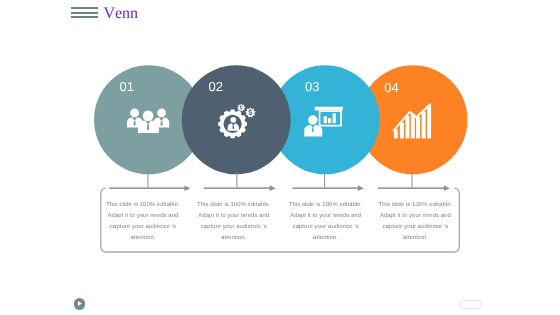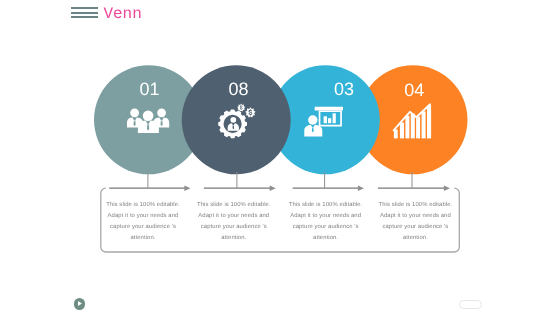--- a/index.html
+++ b/index.html
@@ -8,29 +8,29 @@
        font-family:"Liberation Sans",sans-serif;-webkit-font-smoothing:antialiased;text-rendering:geometricPrecision;font-kerning:none;}
   .slide{position:relative;width:560px;height:315px;background:#fff;}
 
   
   .hdr{position:absolute;left:71px;top:5.9px;display:flex;align-items:center;}
   .burger{width:27px;height:14px;position:relative;}
   .burger i{position:absolute;left:0;width:27px;height:2.2px;background:#6d8484;border-radius:0;}
   .burger i:nth-child(1){top:1.0px;}
   .burger i:nth-child(2){top:5.9px;}
   .burger i:nth-child(3){top:10.4px;}
-  .title{position:absolute;left:103.4px;top:5.9px;font-family:Liberation Mono, monospace;font-size:16px;color:#ec4899;
+  .title{position:absolute;left:103.4px;top:5.9px;font-family:Liberation Serif, serif;font-size:16px;color:#6d28d9;
          line-height:16px;letter-spacing:0;}
 
   
   .circles{position:absolute;left:0;top:0;width:560px;height:315px;}
 
   .ico{position:absolute;}
   .num{position:absolute;color:#fff;font-family:"Liberation Sans",sans-serif;
-       font-size:18px;line-height:1;text-align:center;width:60px;}
+       font-size:13px;line-height:1;width:60px;}
 
   
   .txt{position:absolute;width:78px;text-align:center;color:#808285;
        font-size:5.9px;letter-spacing:.08px;line-height:11px;
        font-family:"Liberation Sans",sans-serif;}
 
   
   .lines{position:absolute;left:0;top:0;width:560px;height:315px;}
 
   
@@ -120,33 +120,33 @@
       <path d="M0.0 -50.0 L12.3 -33.8 L32.1 -38.3 L31.2 -18.0 L49.2 -8.7 L35.5 6.3 L43.3 25.0 L23.1 27.6 L17.1 47.0 L0.0 36.0 L-17.1 47.0 L-23.1 27.6 L-43.3 25.0 L-35.5 6.3 L-49.2 -8.7 L-31.2 -18.0 L-32.1 -38.3 L-12.3 -33.8 Z"></path>
       <path fill="#4f6070" d="M-4 -30 h8 v5.2 c8.5 1.3 13.5 6.6 13.5 13.6 h-10.5 c0 -3.8 -3.2 -6.4 -7.5 -6.4 -4.3 0 -7.2 2.2 -7.2 5.2 0 2.9 2.2 4.3 7.5 5.6 l3.2 .9 c9.2 2.3 13.6 6.1 13.6 13.4 0 7.3 -5 12.4 -13.6 13.6 V26 h-8 v-5.6 C-12.5 19.2 -17.5 13.9 -17.5 6.4 h10.5 c0 4 3.4 6.4 8.5 6.4 4.7 0 7.8 -2.2 7.8 -5.3 0 -2.8 -2 -4.3 -7.4 -5.6 L-3.5 .9 C-12.6 -1.4 -17 -5.6 -17 -12.5 -17 -19.6 -12.2 -24.7 -4 -25.8 Z"></path>
     </g>
 
     <g transform="translate(324,96) scale(1.06)">
       <path d="M0.0 -50.0 L12.3 -33.8 L32.1 -38.3 L31.2 -18.0 L49.2 -8.7 L35.5 6.3 L43.3 25.0 L23.1 27.6 L17.1 47.0 L0.0 36.0 L-17.1 47.0 L-23.1 27.6 L-43.3 25.0 L-35.5 6.3 L-49.2 -8.7 L-31.2 -18.0 L-32.1 -38.3 L-12.3 -33.8 Z"></path>
       <path fill="#4f6070" d="M-4 -31 h8 v5.4 c8.7 1.3 13.8 6.8 13.8 14 h-10.8 c0 -3.9 -3.3 -6.6 -7.7 -6.6 -4.4 0 -7.4 2.3 -7.4 5.4 0 3 2.3 4.4 7.7 5.8 l3.3 .9 c9.4 2.4 13.9 6.3 13.9 13.8 0 7.5 -5.1 12.8 -13.9 14 V27 h-8 v-5.8 C-12.8 19.8 -18 14.3 -18 6.6 h10.8 c0 4.1 3.5 6.6 8.7 6.6 4.8 0 8 -2.3 8 -5.5 0 -2.9 -2.1 -4.4 -7.6 -5.8 L-3.6 .9 C-12.9 -1.5 -17.4 -5.8 -17.4 -12.9 -17.4 -20.2 -12.5 -25.4 -4 -26.6 Z"></path>
     </g>
   </svg>
 
-  <div class="num" style="left:208.5px;top:79.5px;">08</div>
+  <div class="num" style="left:208.5px;top:79.5px;">02</div>
 
   <svg class="ico" style="left:304px;top:105.5px;" width="39" height="31" viewBox="0 0 390 310" fill="#ffffff">
     <rect x="107" y="8" width="291" height="36" rx="2"></rect>
     <path fill-rule="evenodd" d="M147 44 H379 V206 H147 Z M164 61 H362 V187 H164 Z"></path>
     <rect x="196" y="103" width="34" height="69"></rect>
     <rect x="240" y="122" width="32" height="50"></rect>
     <rect x="286" y="73" width="32" height="99"></rect>
     <circle cx="88" cy="140" r="47"></circle>
     <path fill-rule="evenodd" d="M67 188 L88 222 L109 188 C158 195 183 213 183 244 V305 H3 V244 C3 213 28 195 67 188 Z M82 212 L94 212 L97 252 L88 263 L79 252 Z"></path>
   </svg>
 
-  <div class="num" style="left:314px;top:79.5px;">03</div>
+  <div class="num" style="left:305px;top:79.5px;">03</div>
 
   <svg class="ico" style="left:392px;top:103px;" width="40" height="36" viewBox="0 0 400 360" fill="#ffffff">
     <g>
       <rect x="19" y="265" width="38" height="89"></rect>
       <rect x="79" y="196" width="41" height="158"></rect>
       <rect x="134" y="127" width="40" height="227"></rect>
       <rect x="188" y="106" width="40" height="248"></rect>
       <rect x="241" y="136" width="40" height="218"></rect>
       <rect x="296" y="84" width="40" height="270"></rect>
       <rect x="350" y="23" width="41" height="331"></rect>

